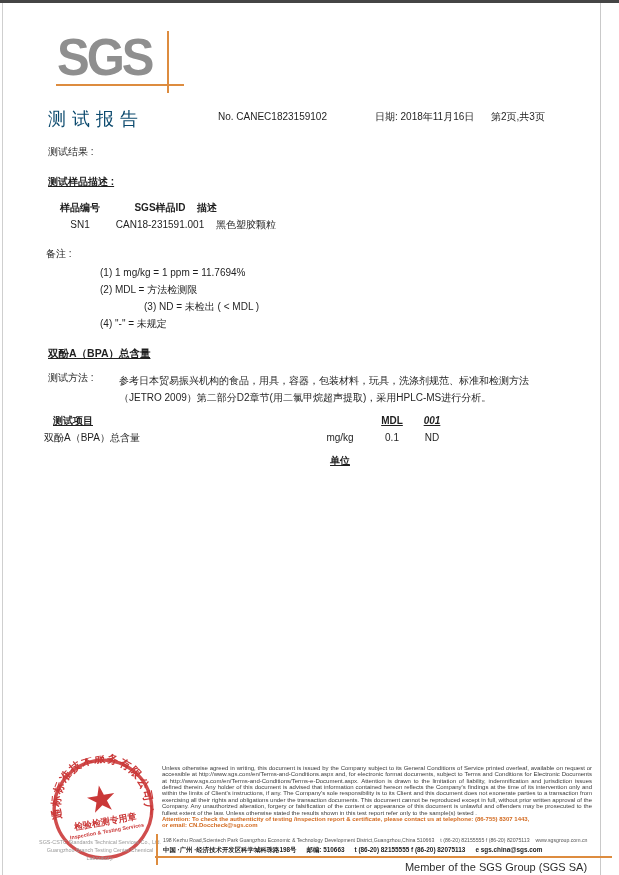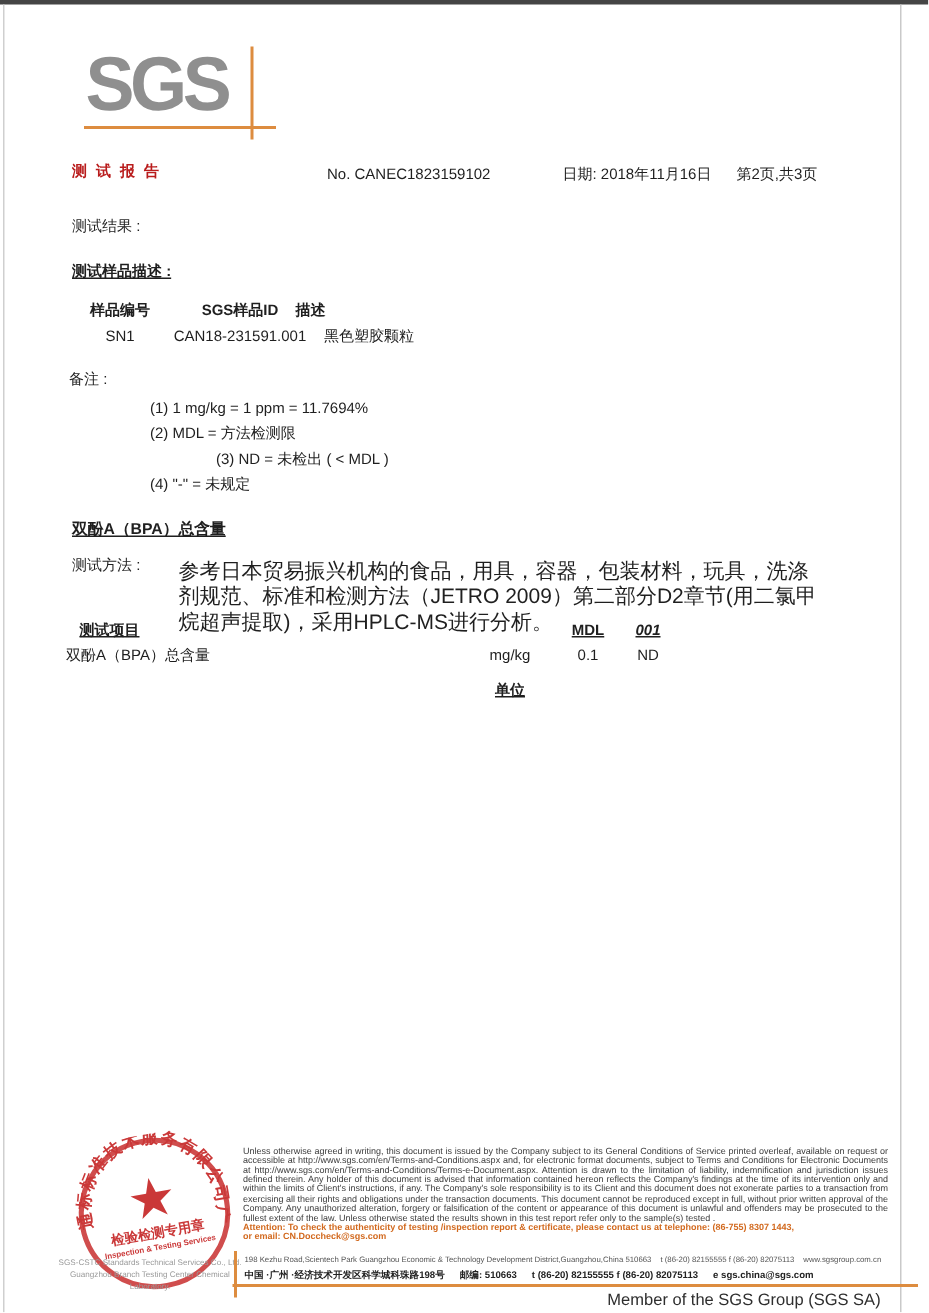--- a/index.html
+++ b/index.html
@@ -13,24 +13,24 @@
   .b { font-weight:bold; }
   .u { text-decoration:underline; }
   .i { font-style:italic; }
   .ctr { text-align:center; }
 
   .logo { position:absolute; left:57px; top:33px; font-size:49px; font-weight:bold;
           color:#8f8f8f; letter-spacing:-3px; line-height:1; transform:scaleY(1.04); }
   .logo-hline { position:absolute; left:56px; top:84px; width:128px; height:2px; background:#dd8c3f; }
   .logo-vline { position:absolute; left:167px; top:31px; width:2px; height:62px; background:#dd8c3f; }
 
-  .title { position:absolute; left:48px; top:107px; font-size:10px; font-weight:bold;
-           color:#b91c1c; letter-spacing:6px; white-space:nowrap; }
+  .title { position:absolute; left:48px; top:107px; font-size:18px; font-weight:normal;
+           color:#0c4a6e; letter-spacing:6px; white-space:nowrap; }
 
-  .method-text { position:absolute; left:119px; top:372px; width:430px; font-size:14px;
+  .method-text { position:absolute; left:119px; top:372px; width:430px; font-size:10px;
                  color:#1f1f1f; line-height:17px; white-space:normal; }
 
   .legal { position:absolute; left:162px; top:765px; width:430px; font-size:6px;
            line-height:1.06; color:#3c3c3c; text-align:justify; }
   .legal .attn { color:#d2691e; font-weight:bold; text-align:left; }
 
   .addr-en { position:absolute; left:163px; top:837px; width:440px; font-size:5.2px; color:#555; }
   .addr-en span { margin-right:6px; }
   .addr-cn { position:absolute; left:163px; top:846px; width:440px; font-size:6.4px; color:#222; font-weight:600; }
   .addr-cn span { margin-right:10px; }

